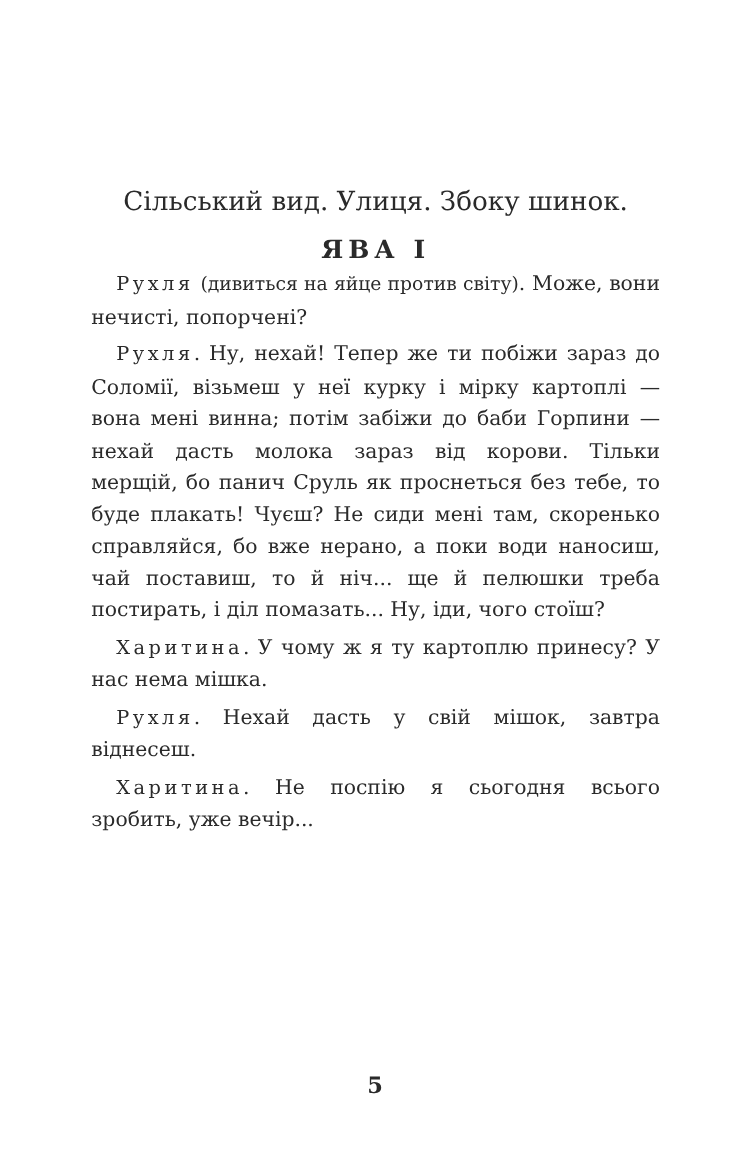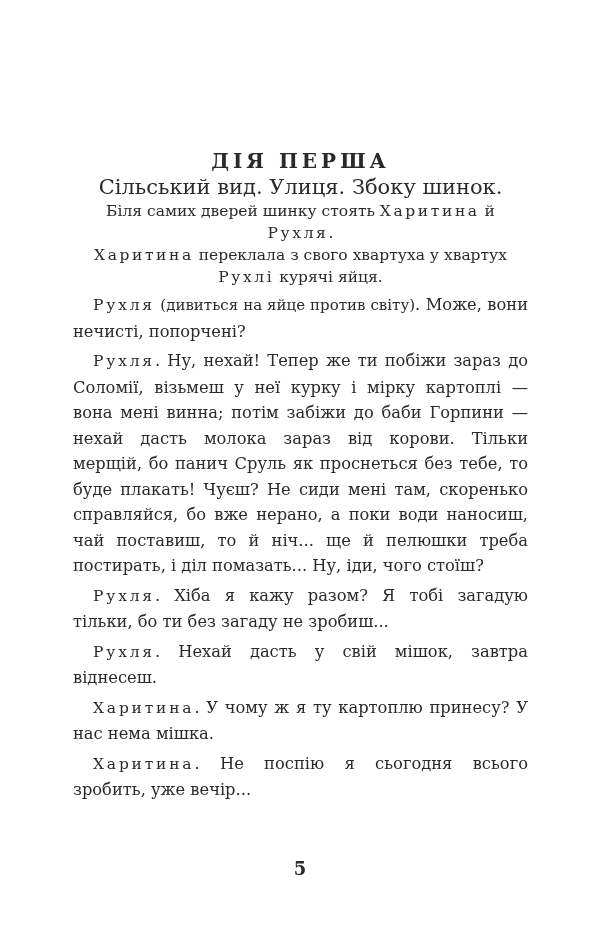--- a/index.html
+++ b/index.html
@@ -28,34 +28,32 @@
     .dir { font-size: 15px; }
     .pagenum {
       position: absolute; top: 858px; left: 0; width: 600px; text-align: center;
       font-size: 18px; font-weight: bold;
     }
   </style>
 </head>
 <body>
 
 <div class="page">
-  <h1 class="act-title">ДІЯ ПЕРША</h1>
   <p class="setting">Сільський вид. Улиця. Збоку шинок.</p>
 
-  <p class="stage"><span>Біля самих дверей шинку стоять </span><span class="sp">Харитина</span><span> й </span><span class="sp">Рухля</span><span>. </span><br><span class="sp">Харитина</span><span> переклала з свого хвартуха у хвартух </span><br><span class="sp">Рухлі</span><span> курячі яйця.</span></p>
+  <h2 class="scene-title">ЯВА І</h2>
 
   <p class="para"><span class="speaker">Рухля</span> <span class="dir">(дивиться на яйце против світу)</span><span>. Може, вони нечисті, попорчені?</span></p>
 
 
   <p class="para"><span class="speaker">Рухля</span><span>. Ну, нехай! Тепер же ти побіжи зараз до Соломії, візьмеш у неї курку і мірку картоплі — вона мені винна; потім забіжи до баби Горпини — нехай дасть молока зараз від корови. Тільки мерщій, бо панич Сруль як проснеться без тебе, то буде плакать! Чуєш? Не сиди мені там, скоренько справляйся, бо вже нерано, а поки води наносиш, чай поставиш, то й ніч... ще й пелюшки треба постирать, і діл помазать... Ну, іди, чого стоїш?</span></p>
 
 
-  <p class="para"><span class="speaker">Рухля</span><span>. Хіба я кажу разом? Я тобі загадую тільки, бо ти без загаду не зробиш...</span></p>
+
+  <p class="para"><span class="speaker">Харитина</span><span>. У чому ж я ту картоплю принесу? У нас нема мішка.</span></p>
 
   <p class="para"><span class="speaker">Рухля</span><span>. Нехай дасть у свій мішок, завтра віднесеш.</span></p>
-
-  <p class="para"><span class="speaker">Харитина</span><span>. У чому ж я ту картоплю принесу? У нас нема мішка.</span></p>
 
   <p class="para"><span class="speaker">Харитина</span><span>. Не поспію я сьогодня всього зробить, уже вечір...</span></p>
 
 </div>
 
 <div class="pagenum">5</div>
 
 </body></html>

